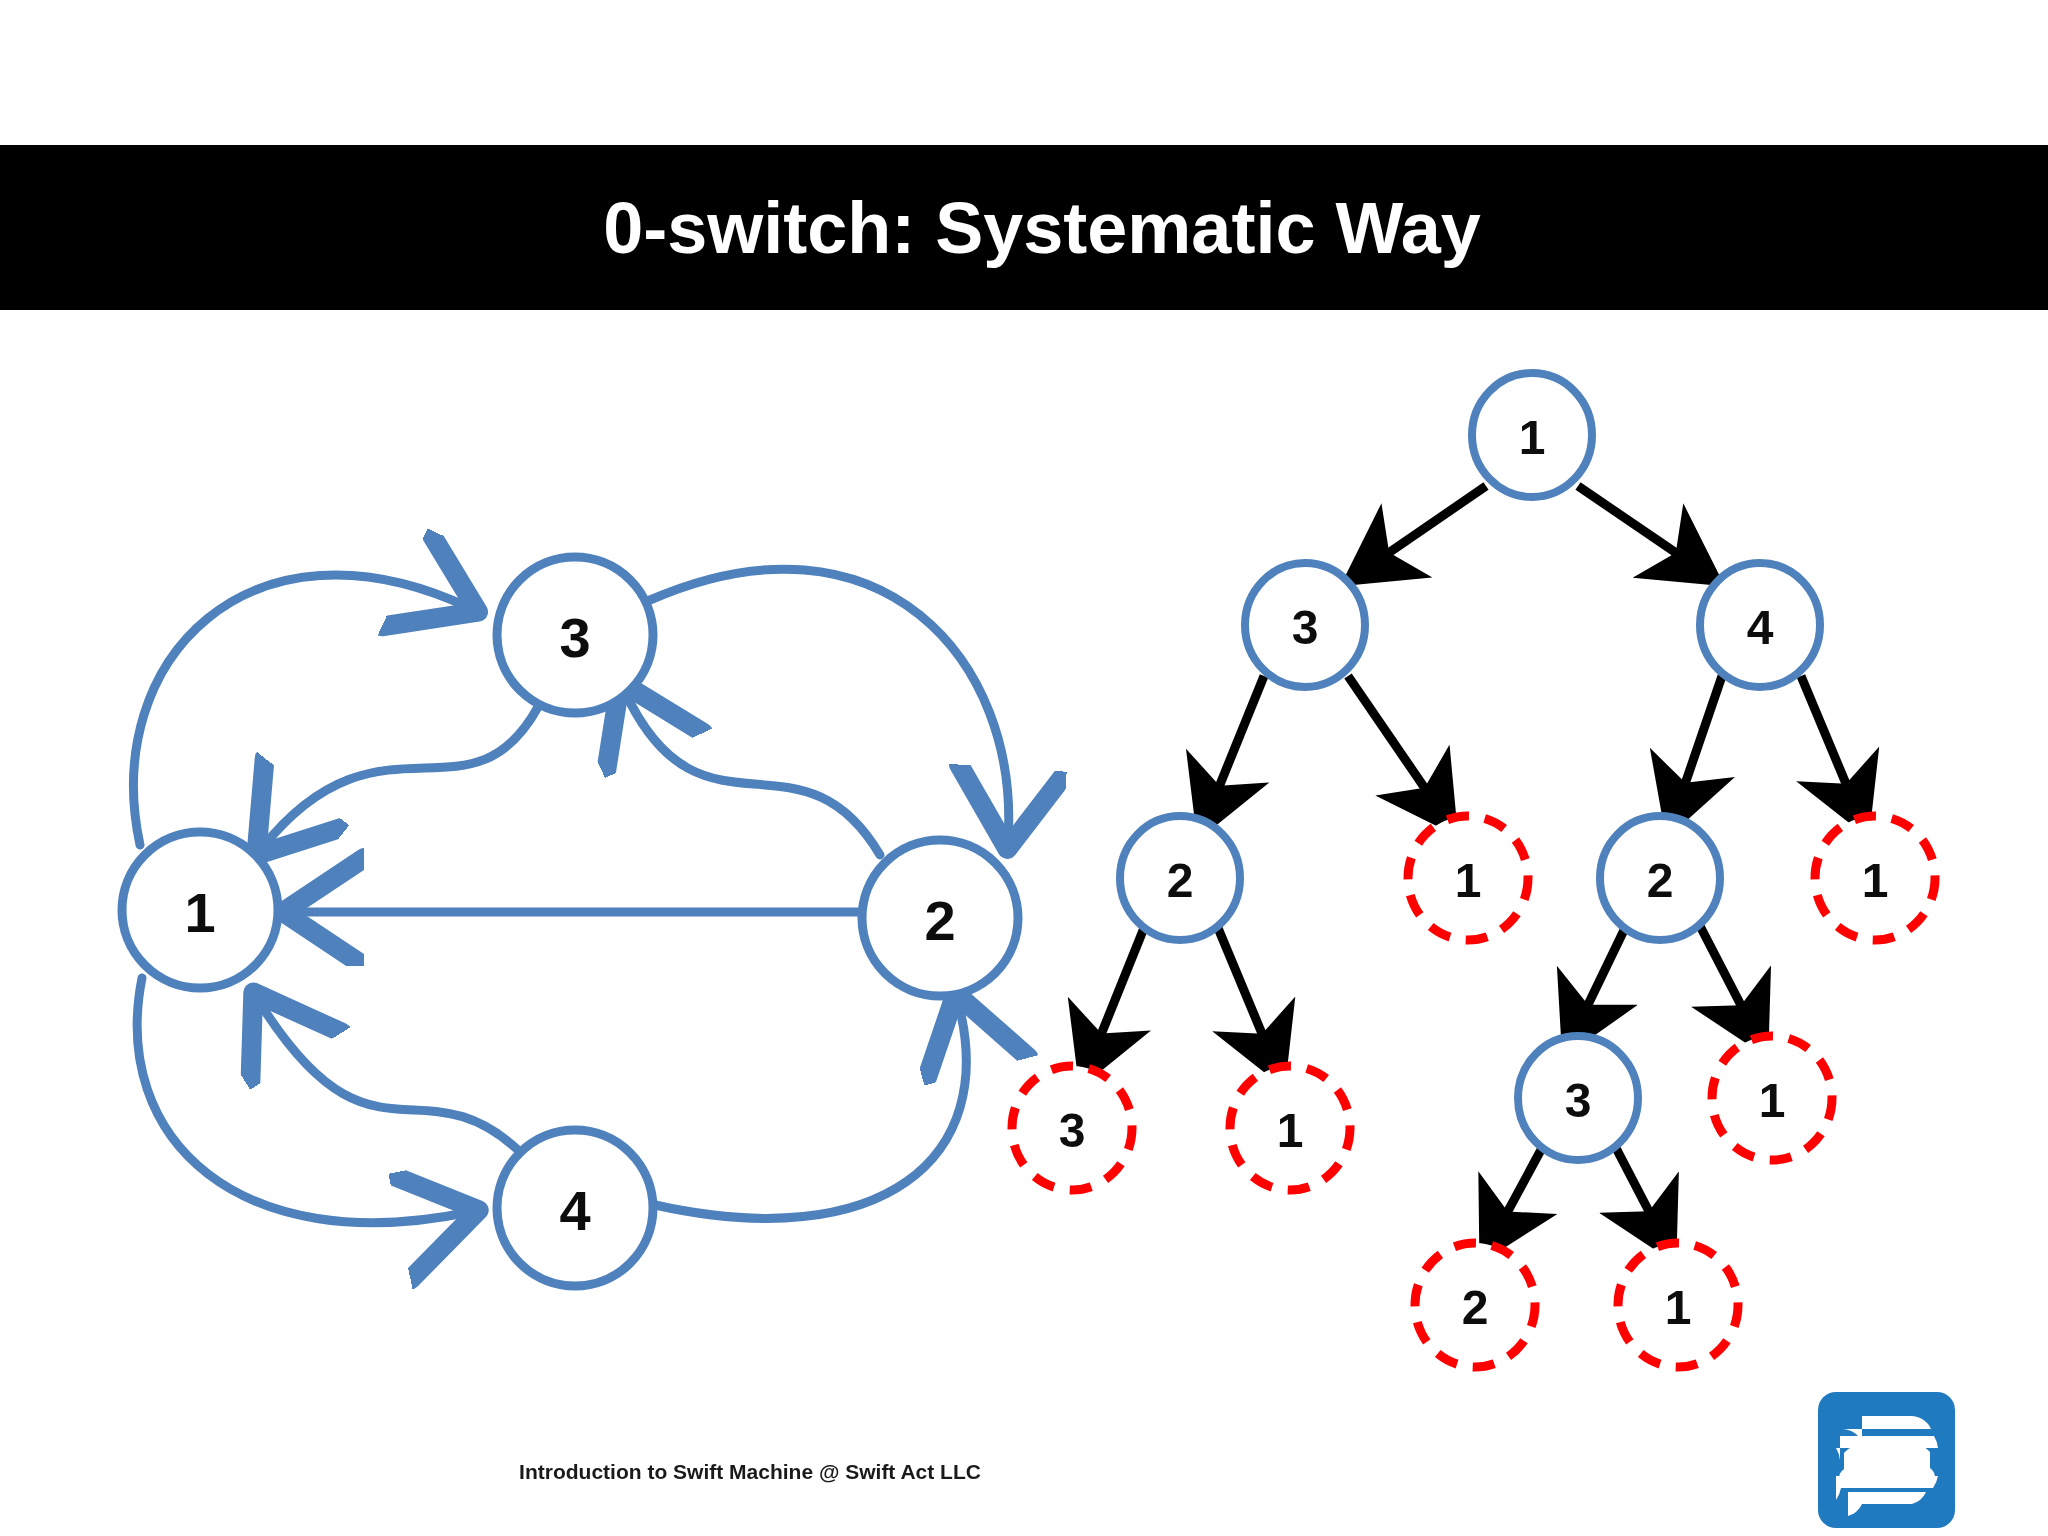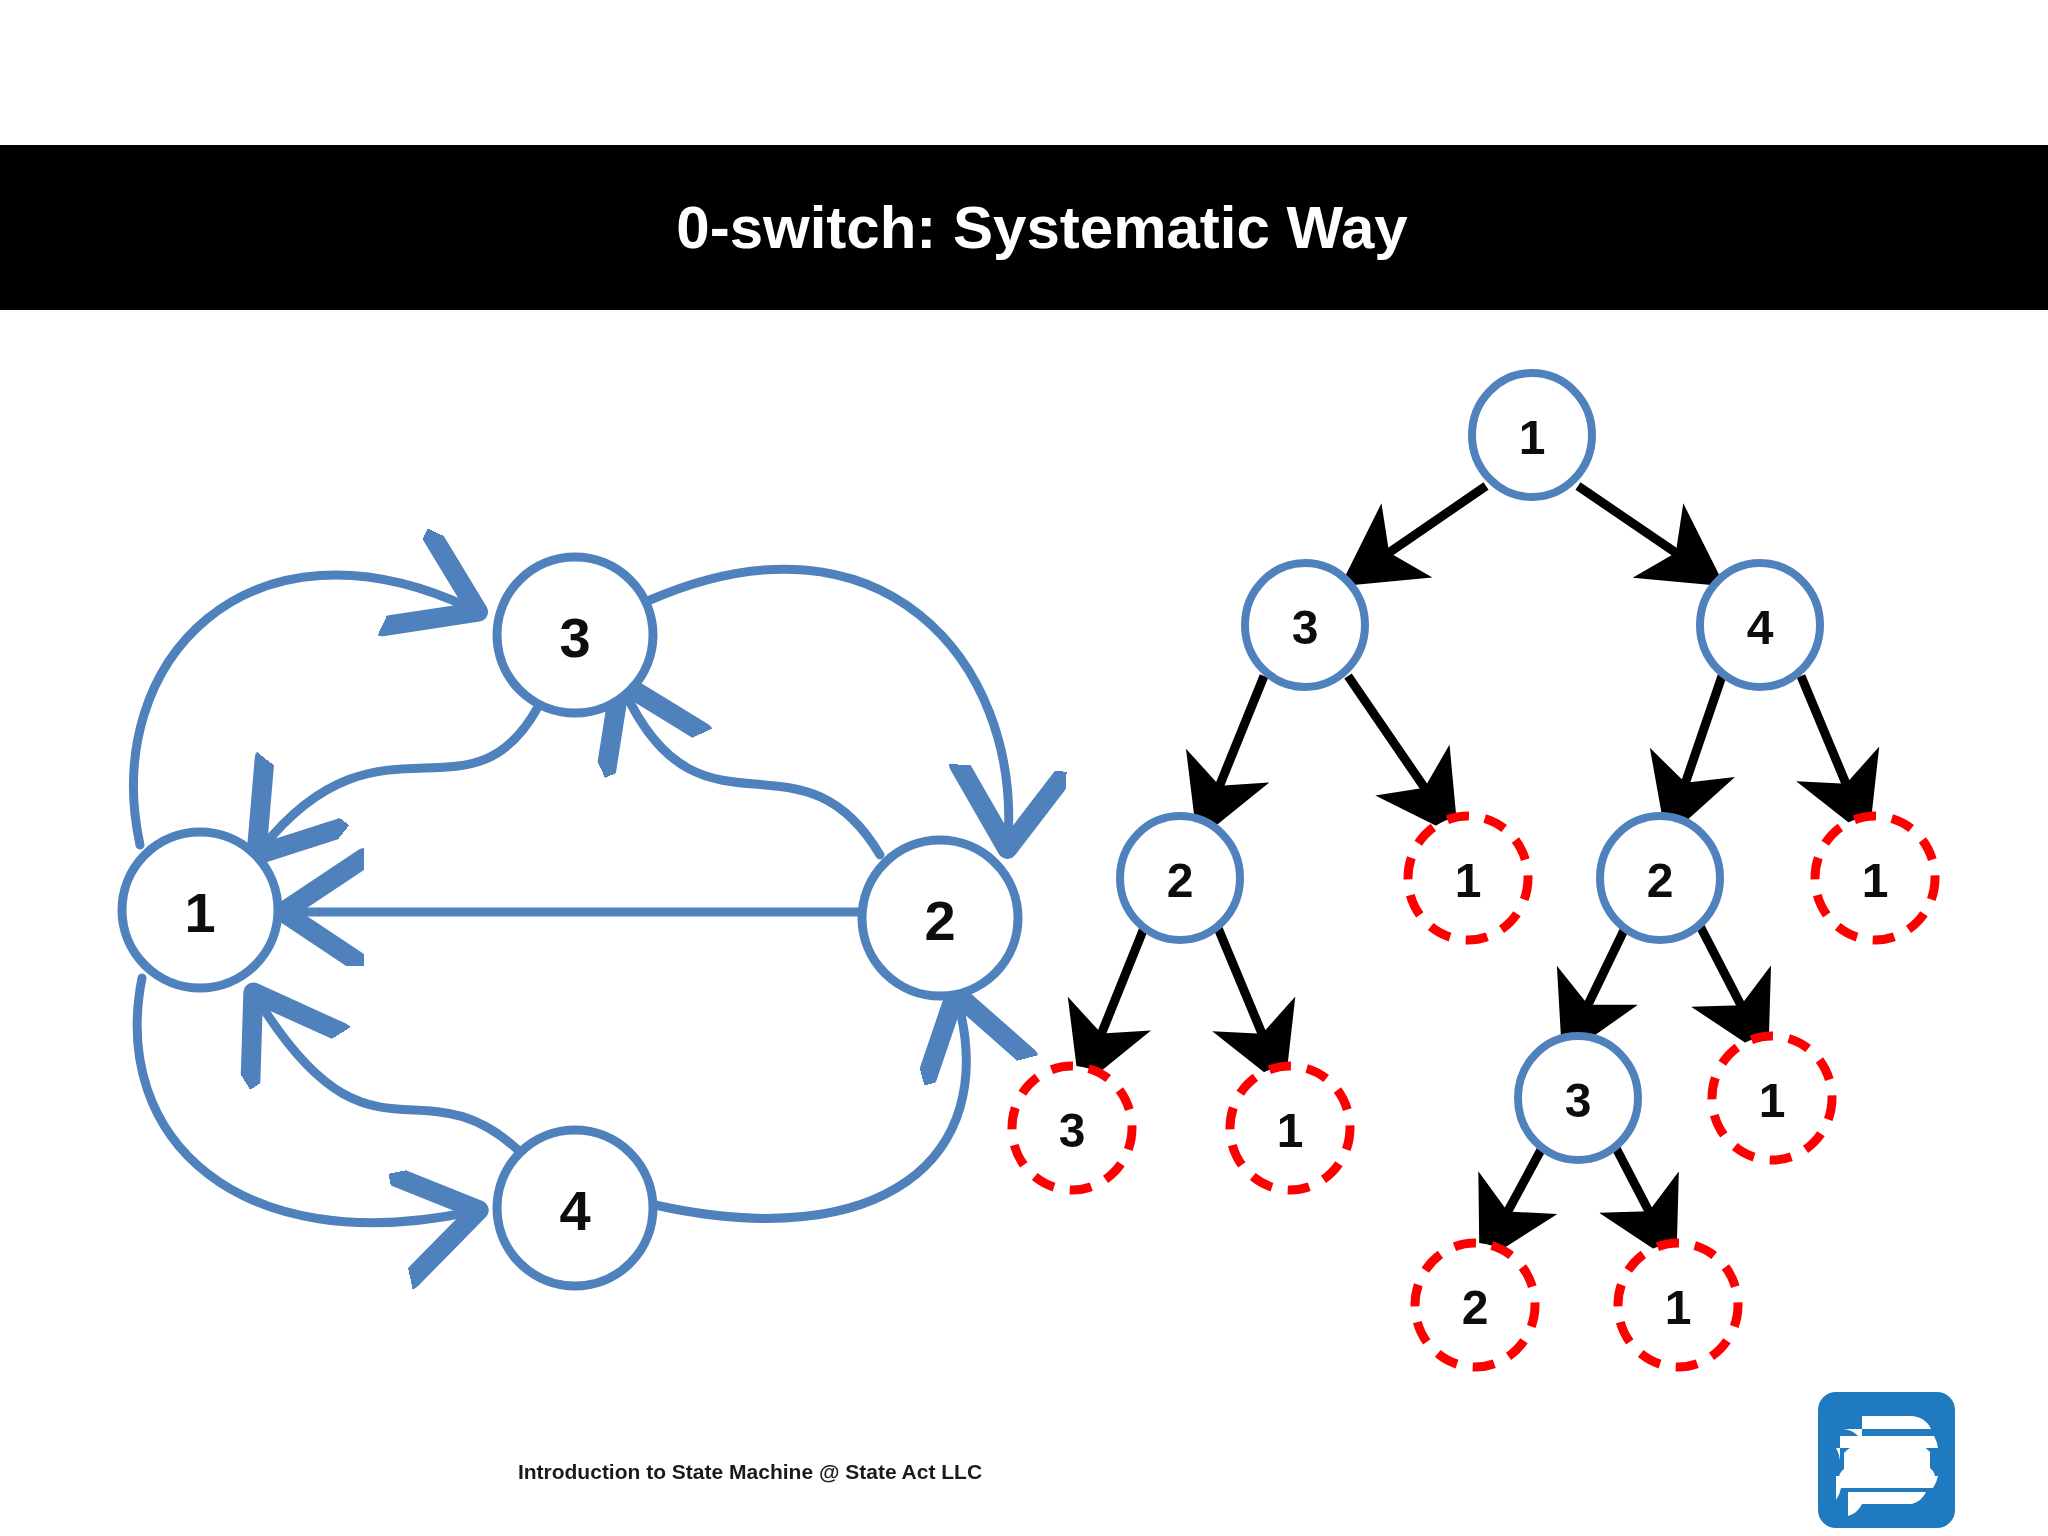--- a/index.html
+++ b/index.html
@@ -26,21 +26,21 @@
     width: 2048px;
     height: 165px;
     background: #000000;
     display: flex;
     align-items: center;
     justify-content: center;
   }
   #title-text {
     color: #ffffff;
     font-family: "Liberation Sans", sans-serif;
-    font-size: 60px;
+    font-size: 72px;
     font-weight: bold;
     letter-spacing: 0px;
     line-height: 1;
     white-space: nowrap;
     margin-left: 36px;
   }
   
   .diagram-svg {
     position: absolute;
     left: 0;
@@ -215,21 +215,21 @@
         <ellipse cx="1475" cy="1305" rx="60" ry="62" fill="#FFFFFF" stroke="#FF0000" stroke-width="9" stroke-dasharray="22 16" stroke-linecap="butt"></ellipse>
         <text class="node-label" x="1475" y="1307" font-size="48">2</text>
       </g>
       <g>
         <ellipse cx="1678" cy="1305" rx="60" ry="62" fill="#FFFFFF" stroke="#FF0000" stroke-width="9" stroke-dasharray="22 16" stroke-linecap="butt"></ellipse>
         <text class="node-label" x="1678" y="1307" font-size="48">1</text>
       </g>
     </g>
   </svg>
 
-  <div id="footer-text">Introduction to State Machine @ State Act LLC</div>
+  <div id="footer-text">Introduction to Swift Machine @ Swift Act LLC</div>
 
   <div id="logo">
     <svg viewBox="0 0 137 136" width="137" height="136">
       <g fill="#FFFFFF">
         <path d="M44,24 h49 a22,22 0 0 1 20,13 h-89 a22,22 0 0 1 20,13 z"></path>
         <path d="M22,44 h94 a30,30 0 0 1 4,12 h-102 a30,30 0 0 1 4,12 z"></path>
         <path d="M26,61 c8,-10 26,-12 40,-6 l22,9 c8,3 10,8 4,12 l-20,10 c-6,3 -3,7 4,7 h-44 c-12,0 -14,-10 -6,-16 z"></path>
         <path d="M112,60 c-8,-10 -26,-12 -40,-6 l-22,9 c-8,3 -10,8 -4,12 l20,10 c6,3 3,7 -4,7 h44 c12,0 14,-10 6,-16 z"></path>
         <path d="M18,84 h102 a30,30 0 0 1 -5,12 h-92 a30,30 0 0 1 -5,12 z"></path>
         <path d="M30,100 h78 a22,22 0 0 1 -14,12 h-50 a22,22 0 0 1 -14,12 z"></path>

